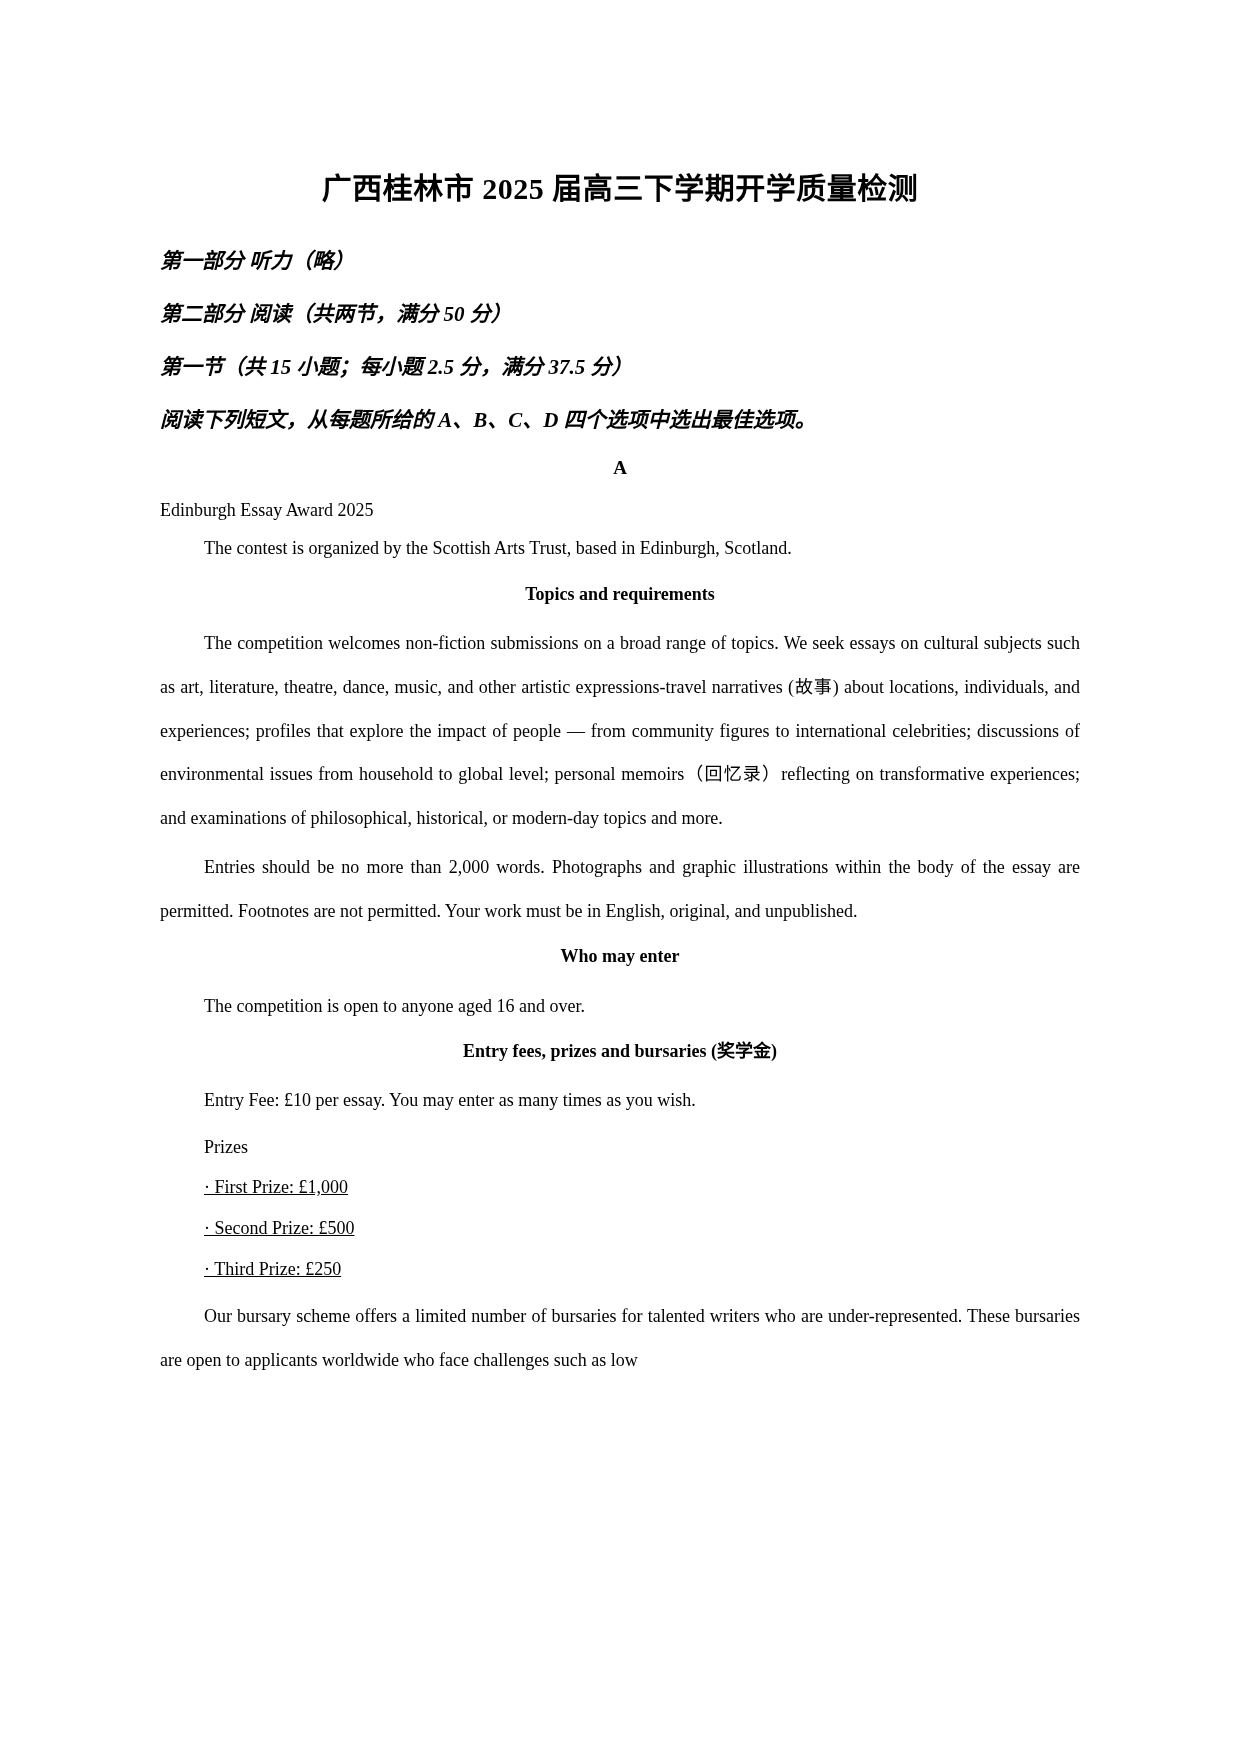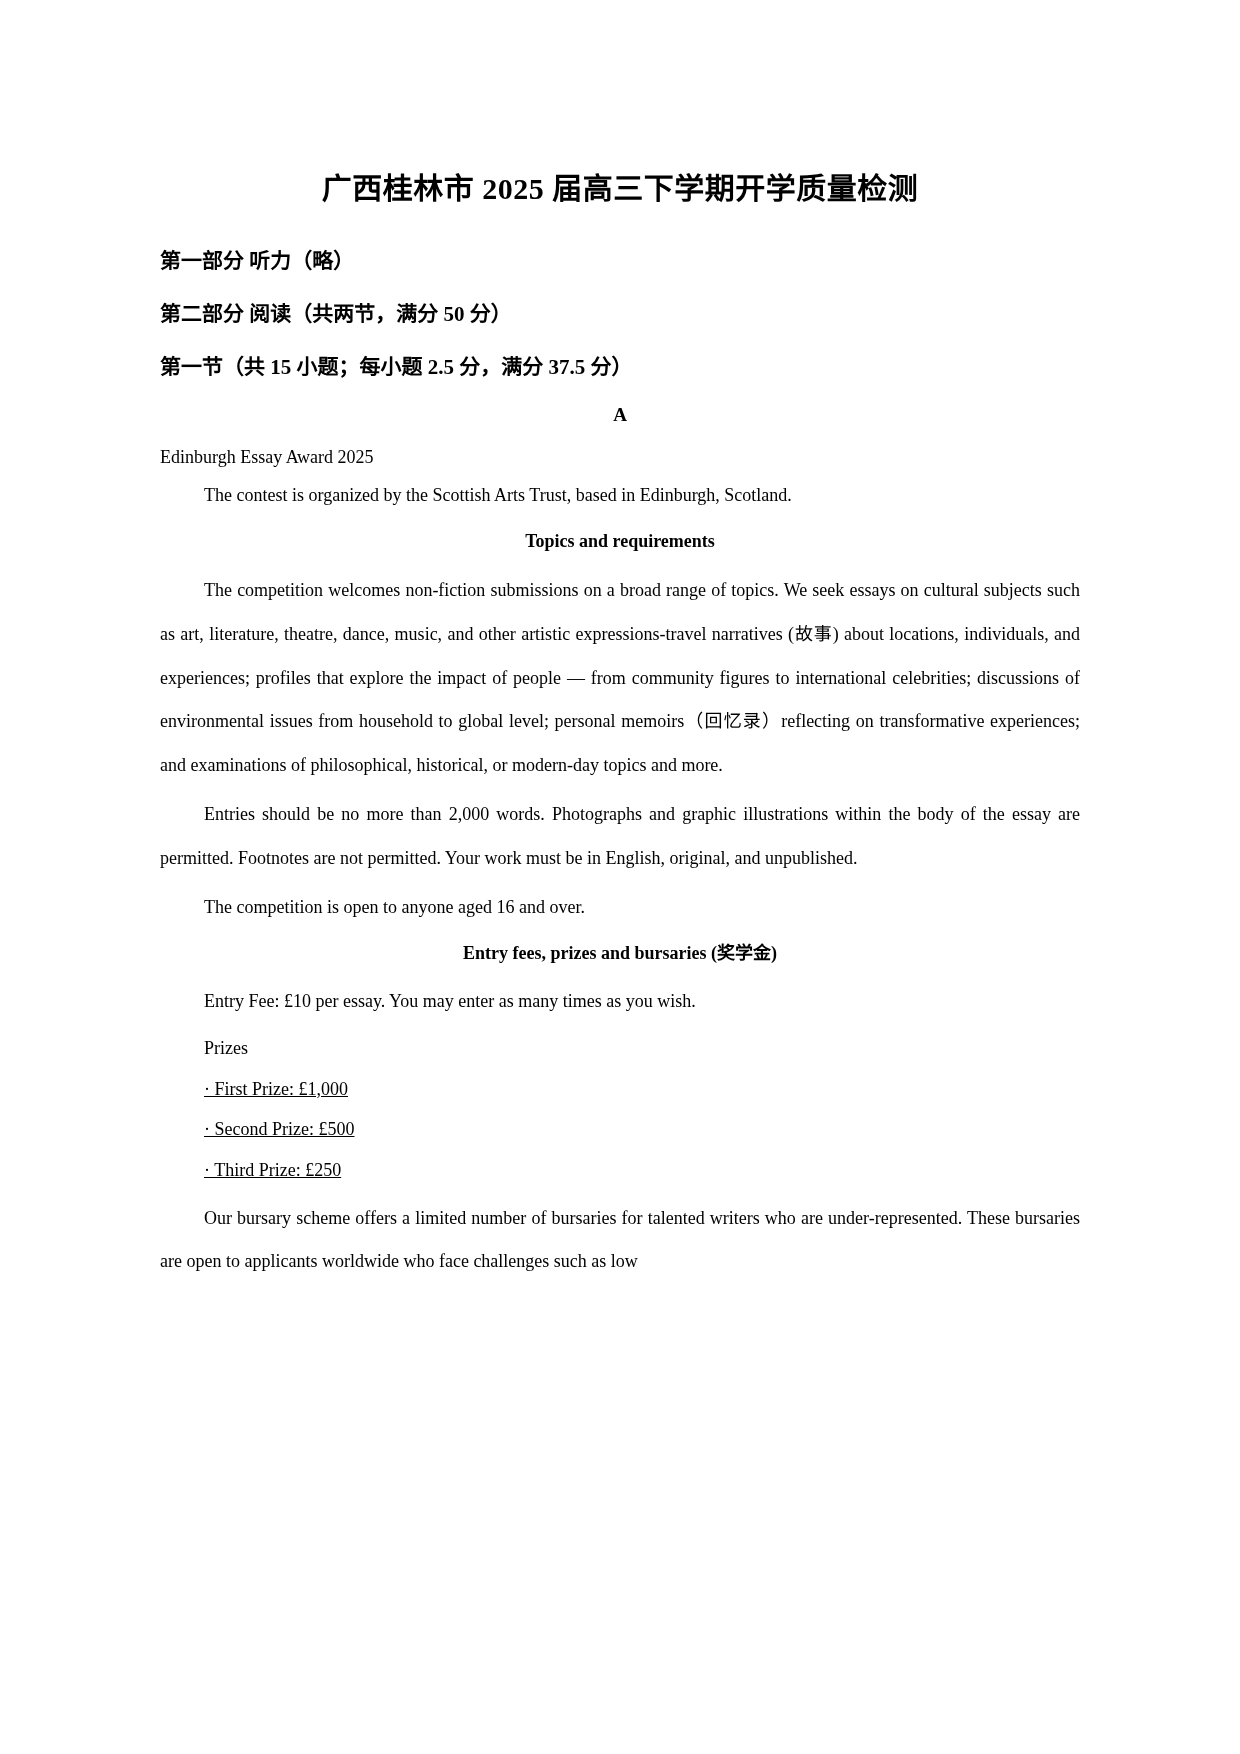--- a/index.html
+++ b/index.html
@@ -38,20 +38,21 @@
     line-height: 1.5;
     margin: 42px 0 0 0;
   }
 
   .cn-heading {
     font-size: 21px;
     font-weight: bold;
     line-height: 1.0;
     margin: 32px 0 0 0;
     text-align: left;
+    font-style: italic;
   }
 
   .cn-heading.first {
     margin-top: 40px;
   }
 
   .section-letter {
     font-size: 19px;
     font-weight: bold;
     text-align: center;
@@ -103,33 +104,35 @@
 
   <h1 class="doc-title">广西桂林市 2025 届高三下学期开学质量检测</h1>
 
 
   <p class="cn-heading first">第一部分 听力（略）</p>
 
   <p class="cn-heading">第二部分 阅读（共两节，满分 50 分）</p>
 
   <p class="cn-heading">第一节（共 15 小题；每小题 2.5 分，满分 37.5 分）</p>
 
+  <p class="cn-heading">阅读下列短文，从每题所给的 A、B、C、D 四个选项中选出最佳选项。</p>
 
   <p class="section-letter">A</p>
 
   <p class="passage-title">Edinburgh Essay Award 2025</p>
 
   <p class="body-para">The contest is organized by the Scottish Arts Trust, based in Edinburgh, Scotland.</p>
 
   <p class="sub-heading">Topics and requirements</p>
 
   <p class="body-para">The competition welcomes non-fiction submissions on a broad range of topics. We seek essays on cultural subjects such as art, literature, theatre, dance, music, and other artistic expressions-travel narratives (故事) about locations, individuals, and experiences; profiles that explore the impact of people — from community figures to international celebrities; discussions of environmental issues from household to global level; personal memoirs（回忆录）reflecting on transformative experiences; and examinations of philosophical, historical, or modern-day topics and more.</p>
 
   <p class="body-para">Entries should be no more than 2,000 words. Photographs and graphic illustrations within the body of the essay are permitted. Footnotes are not permitted. Your work must be in English, original, and unpublished.</p>
 
+  <p class="sub-heading">Who may enter</p>
 
   <p class="body-para">The competition is open to anyone aged 16 and over.</p>
 
   <p class="sub-heading">Entry fees, prizes and bursaries (奖学金)</p>
 
   <p class="body-para tight">Entry Fee: £10 per essay. You may enter as many times as you wish.</p>
 
   <p class="body-para tight">Prizes</p>
 
   <p class="list-item">· First Prize: £1,000</p>

